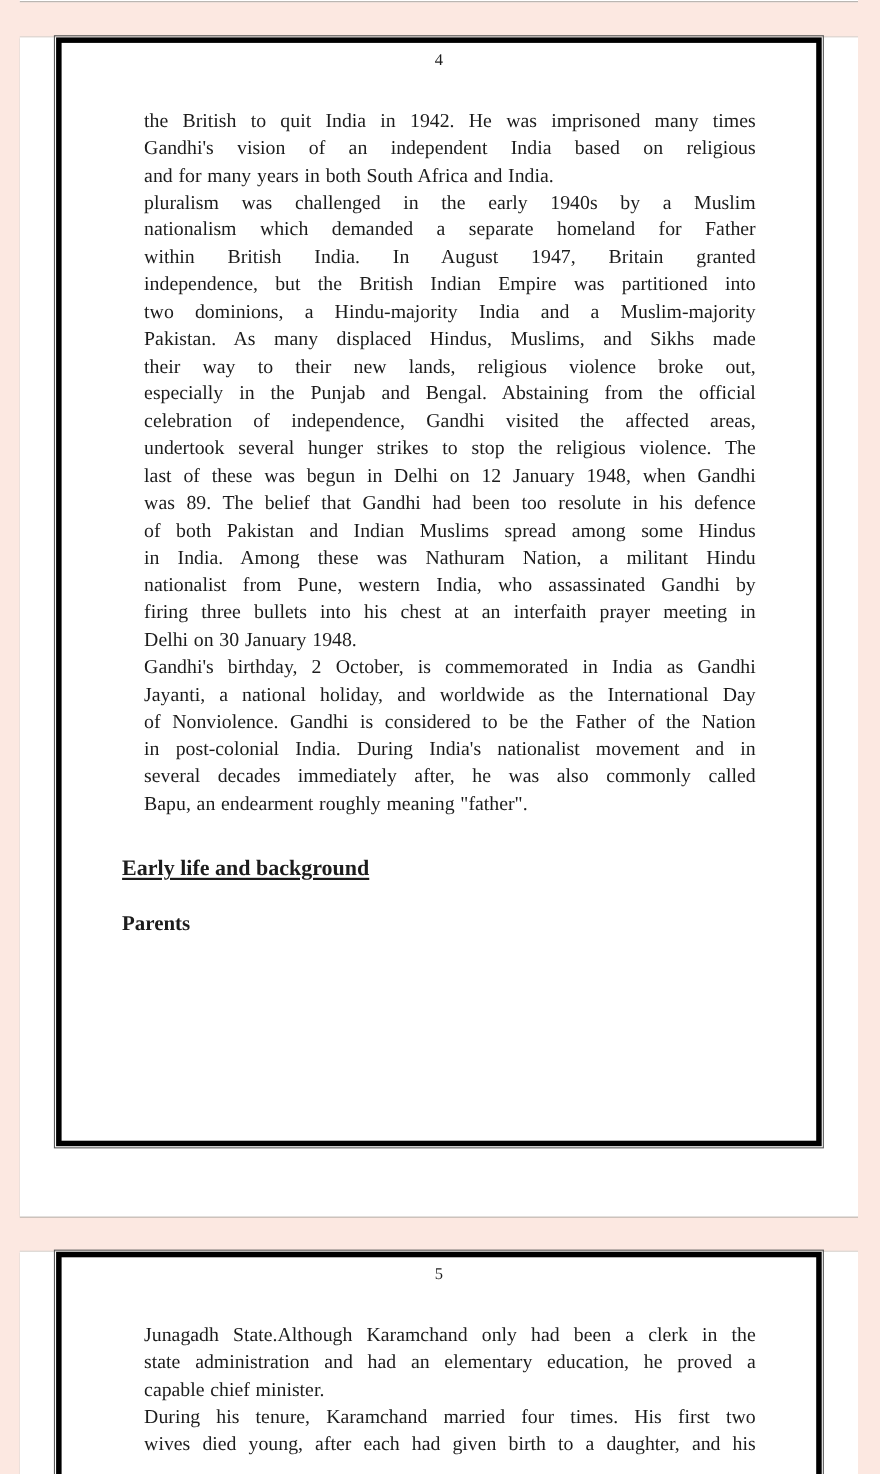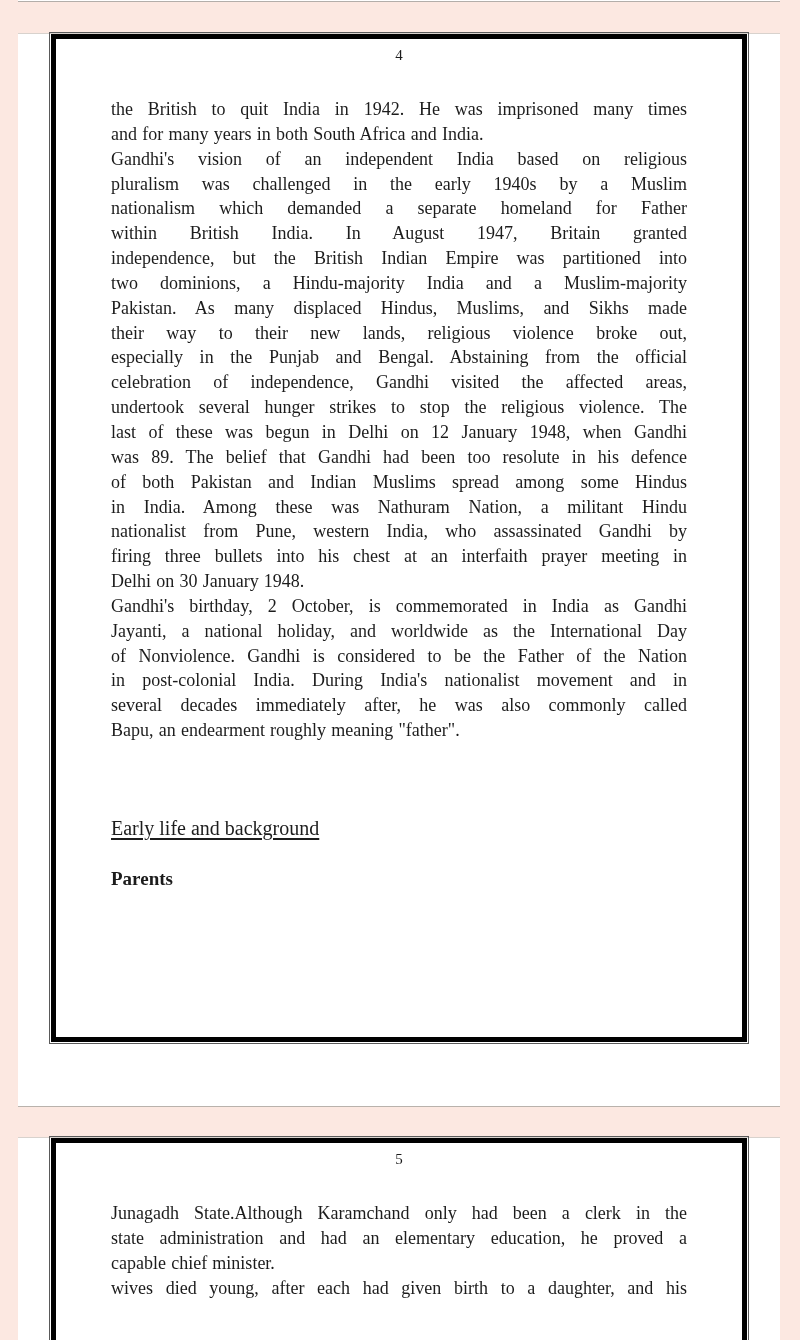--- a/index.html
+++ b/index.html
@@ -49,37 +49,37 @@
     text-align: center;
     font-size: 15px;
     line-height: 18px;
     color: #1c1c1c;
   }
   .page-blocks {
     padding: 0 55px;
     color: #1c1c1c;
   }
   .body-block { margin-top: 26px; }
-  .page-blocks > .body-block:first-child { margin-top: 33px; }
+  .page-blocks > .body-block:first-child { margin-top: 33px; margin-left: 20px; }
   .line {
     font-size: 18px;
     line-height: 24.85px;
     text-align: left;
     word-spacing: 0.04em;
   }
   .line.just {
     text-align: justify;
     text-align-last: justify;
   }
   .it { }
   .heading {
-    margin-top: 73px;
+    margin-top: 34px;
     font-size: 20px;
     line-height: 25px;
-    font-weight: 400;
+    font-weight: 700;
     text-decoration: underline;
     text-decoration-thickness: 2px;
     text-underline-offset: 3px;
   }
   .subheading {
     margin-top: 26px;
     font-size: 19px;
     line-height: 24px;
     font-weight: 700;
   }
@@ -90,22 +90,22 @@
 <div class="viewer">
 
   <div class="prev-page-edge"></div>
 
   <section class="sheet sheet-1">
     <div class="page-frame">
       <div class="page-number">4</div>
       <div class="page-blocks">
           <div class="body-block">
             <div class="line just"><span>the British to quit India in 1942. He was imprisoned many times</span></div>
+            <div class="line just"><span>Gandhi's vision of an independent India based on religious</span></div>
             <div class="line"><span>and for many years in both South Africa and India.</span></div>
-            <div class="line just"><span>Gandhi's vision of an independent India based on religious</span></div>
             <div class="line just"><span>pluralism was challenged in the early 1940s by a Muslim</span></div>
             <div class="line just"><span>nationalism which demanded a separate homeland for Father</span></div>
             <div class="line just"><span>within British India. In August 1947, Britain granted</span></div>
             <div class="line just"><span>independence, but the British Indian Empire was partitioned into</span></div>
             <div class="line just"><span>two dominions, a Hindu-majority India and a Muslim-majority</span></div>
             <div class="line just"><span>Pakistan. As many displaced Hindus, Muslims, and Sikhs made</span></div>
             <div class="line just"><span>their way to their new lands, religious violence broke out,</span></div>
             <div class="line just"><span>especially in the Punjab and Bengal. Abstaining from the official</span></div>
             <div class="line just"><span>celebration of independence, Gandhi visited the affected areas,</span></div>
             <div class="line just"><span>undertook several hunger strikes to stop the religious violence. The</span></div>
@@ -130,19 +130,20 @@
   </section>
 
   <section class="sheet sheet-2">
     <div class="page-frame">
       <div class="page-number">5</div>
       <div class="page-blocks">
           <div class="body-block">
             <div class="line just"><span>Junagadh State.Although Karamchand only had been a clerk in the</span></div>
             <div class="line just"><span>state administration and had an elementary education, he proved a</span></div>
             <div class="line"><span>capable chief minister.</span></div>
+            <div class="line just"><span>During his tenure, Karamchand married four times. His first two</span></div>
             <div class="line just"><span>wives died young, after each had given birth to a daughter, and his</span></div>
           </div>
         </div>
     </div>
   </section>
 
 </div>
 
 </body></html>

